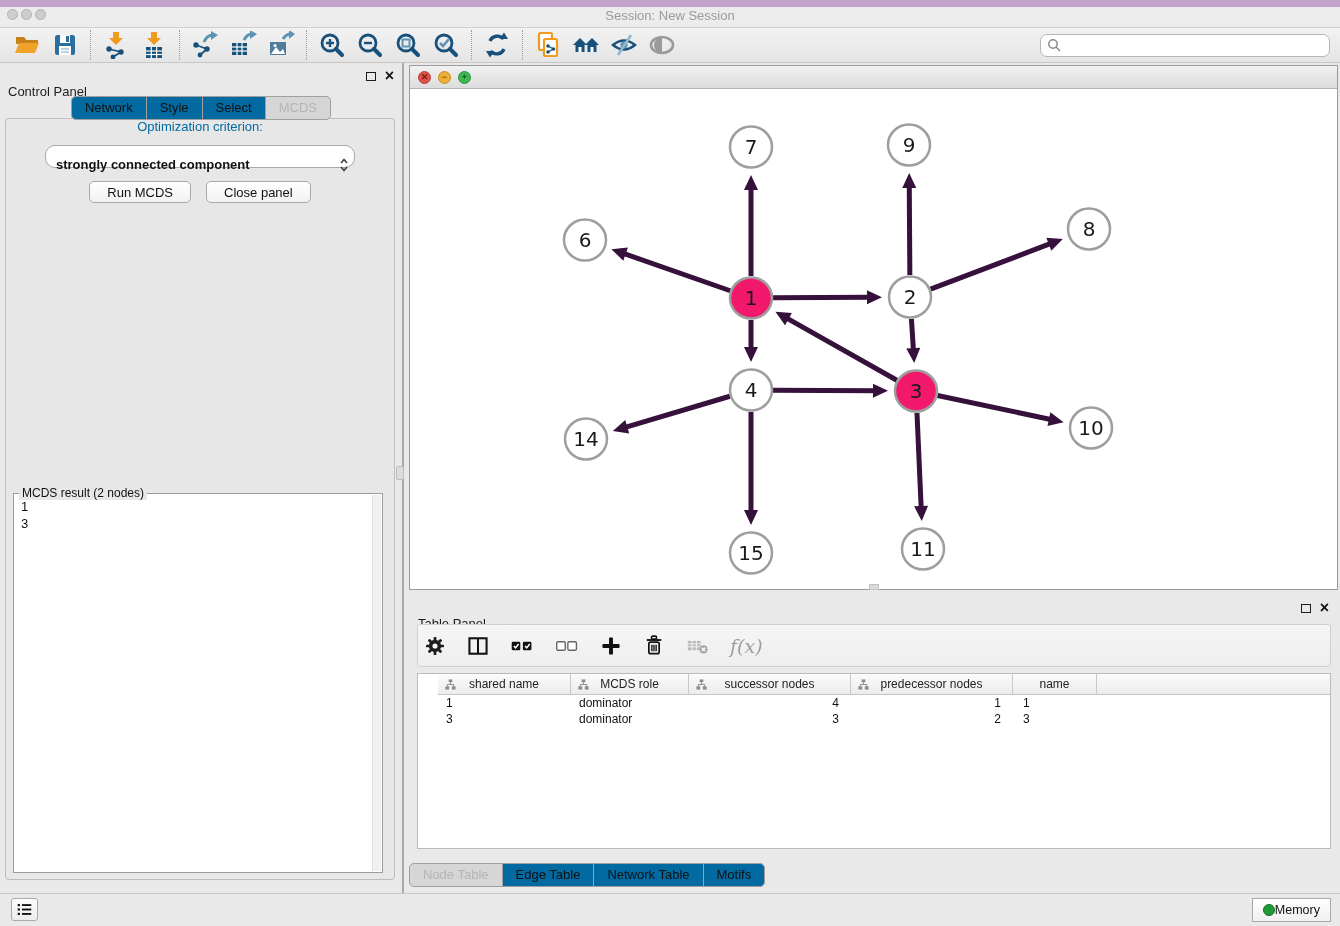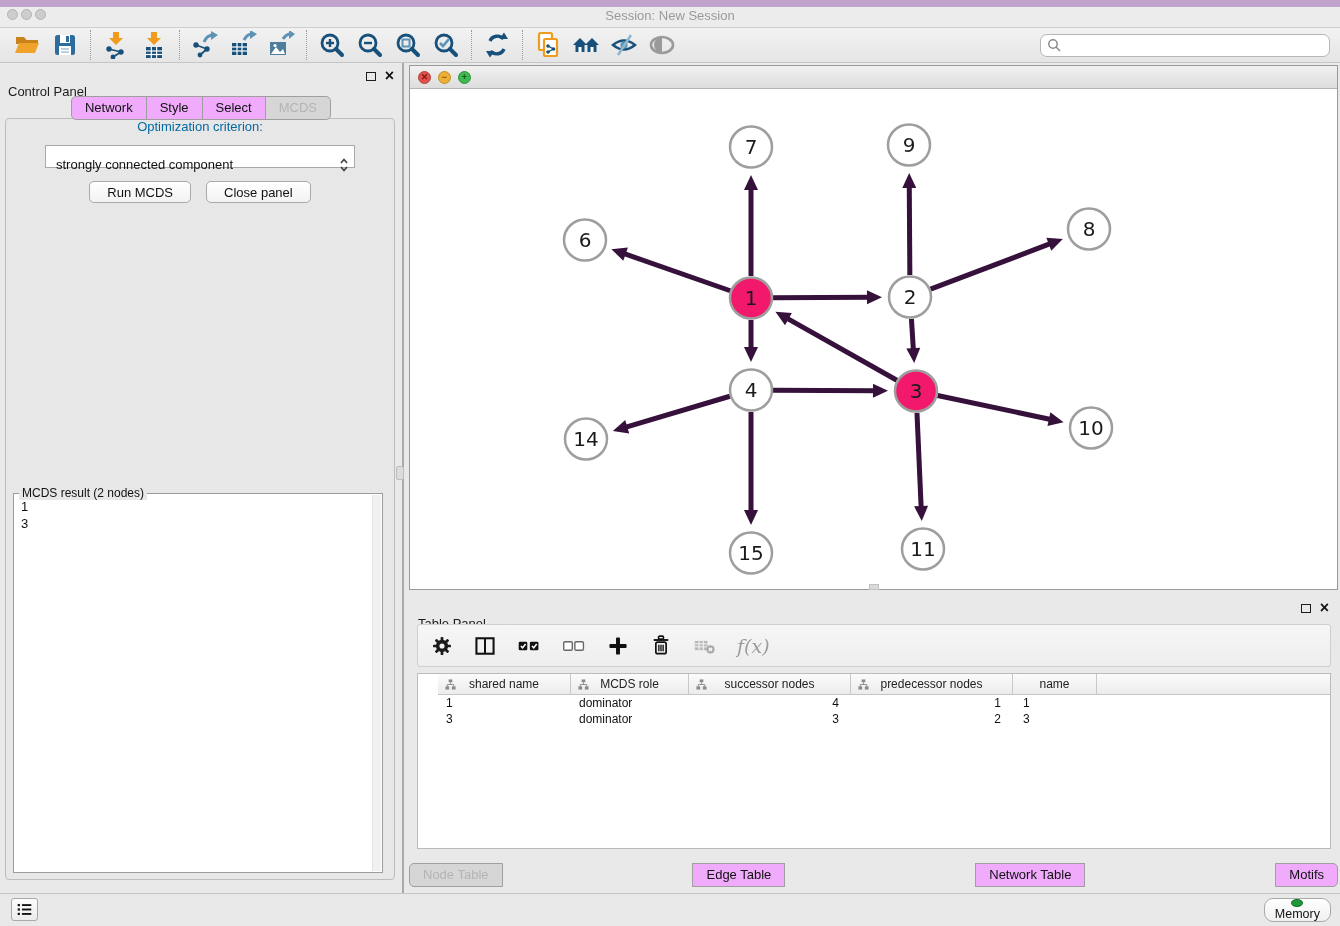--- a/index.html
+++ b/index.html
@@ -23,63 +23,63 @@
   .search-wrap { margin-left:auto; width:290px; height:23px; background:#fff; border:1px solid #b6b6b6; border-radius:7px; display:flex; align-items:center; padding:0 6px; }
   .search-wrap input { border:none; outline:none; flex:1; font-size:13px; background:transparent; margin-left:4px; font-family:"Liberation Sans",sans-serif; }
   
   .control-panel { position:absolute; left:0; top:63px; width:404px; height:830px; background:#e9e9e9; border-right:2px solid #a9a9a9; }
   .panel-header { height:26px; display:flex; align-items:center; padding:0 8px; }
   .panel-title { font-size:13px; color:#1c1c1c;margin-top:31px; }
   .panel-header .spacer { flex:1; }
   .icon-float { width:10px; height:9px; border:1.6px solid #1c1c1c; margin-right:9px; }
   .icon-close { font-size:16px; font-weight:bold; color:#111; line-height:10px; }
   .tabrow { position:absolute; left:0; top:33px; width:100%; display:flex; justify-content:center; z-index:3; }
-  .tab { font-size:13px; padding:3px 13px 4px; background:#f0abfc; border:1px solid #9f9f9f; margin-left:-1px; color:#111; }
+  .tab { font-size:13px; padding:3px 13px 4px; background:#0369a1; border:1px solid #9f9f9f; margin-left:-1px; color:#111; }
   .tab:first-child { border-radius:5px 0 0 5px; margin-left:0; }
   .tab:last-child { border-radius:0 5px 5px 0; }
   .tab.selected { background:#d6d6d6; color:#b4b4b4; }
   .cp-body { position:absolute; left:5px; right:7px; top:55px; bottom:13px; background:#e7e7e7; border:1px solid #bdbdbd; border-radius:4px; }
   .opt-label { text-align:center; font-size:13px; color:#0369a1; }
-  .dropdown { margin:11px auto 0; width:310px; height:23px; background:#fff; border:1px solid #a9a9a9; border-radius:0; display:flex; align-items:center; padding:16px 4px 0 10px; }
+  .dropdown { margin:11px auto 0; width:310px; height:23px; background:#fff; border:1px solid #a9a9a9; border-radius:10px; display:flex; align-items:center; padding:16px 4px 0 10px;font-weight:bold; }
   .dropdown .dd-text { flex:1; font-size:13px; color:#111; }
   .btnrow { margin-top:13px; display:flex; justify-content:center; gap:15px; }
   .pbtn { height:22px; background:linear-gradient(#ffffff,#f2f2f2); border:1px solid #a9a9a9; border-radius:5px; font-size:13px; color:#111; padding:0 17px; display:flex; align-items:center; }
   .result-box { position:absolute; left:7px; right:11px; top:374px; bottom:6px; border:1px solid #9c9c9c; background:#fff; }
   .result-legend { position:absolute; top:-8px; left:5px; background:#e7e7e7; padding:0 3px; font-size:12px; color:#111; }
   .result-lines { position:absolute; inset:2px 11px 2px 2px; font-size:13px; line-height:17px; color:#111; padding:2px 0 0 5px; }
   .result-scroll { position:absolute; top:1px; bottom:1px; right:1px; width:9px; background:#f1f1f1; border-left:1px solid #e0e0e0; }
   .divider-handle { position:absolute; right:-2px; top:403px; width:8px; height:14px; background:#dcdcdc; border:1px solid #bdbdbd; border-radius:2px; z-index:5; }
   
   .net-window { position:absolute; left:409px; top:65px; width:929px; height:525px; border:1px solid #9a9a9a; background:#fff; }
   .net-titlebar { height:23px; background:linear-gradient(#f1f1f1,#dddddd); border-bottom:1px solid #b4b4b4; position:relative; }
   .net-title { position:absolute; left:0; right:0; top:4px; text-align:center; font-size:13px; color:#1a1a1a; }
   .tl-btn { position:absolute; top:5px; width:13px; height:13px; border-radius:50%; display:flex; align-items:center; justify-content:center; font-size:9px; font-weight:bold; line-height:1; }
   .tl-red { left:8px; background:#e1514a; border:1px solid #b2423c; color:#7c1b15; }
   .tl-yellow { left:28px; background:#efaf34; border:1px solid #c08d28; color:#7a5d13; }
   .tl-green { left:48px; background:#3eb94f; border:1px solid #2f9240; color:#175f22; }
   .net-canvas { position:absolute; left:0; top:23px; width:927px; height:500px; background:#fff; }
   .canvas-handle { position:absolute; left:50%; bottom:-1px; width:10px; height:6px; margin-left:-5px; background:#dadada; border:1px solid #c2c2c2; }
   
   .table-panel { position:absolute; left:409px; top:595px; width:929px; height:293px; }
-  .tp-toolbar { position:absolute; left:8px; right:7px; top:29px; height:43px; background:linear-gradient(#f6f6f6,#eeeeee); border:1px solid #cfcfcf; border-radius:3px; display:flex; align-items:center; gap:19px; padding-left:12px; }
+  .tp-toolbar { position:absolute; left:8px; right:7px; top:29px; height:43px; background:linear-gradient(#f6f6f6,#eeeeee); border:1px solid #cfcfcf; border-radius:3px; display:flex; align-items:center; gap:19px; padding-left:5px; }
   .tp-btn { display:flex; align-items:center; justify-content:center; }
   .fx { font-family:"DejaVu Serif", serif; font-style:italic; font-size:19px; color:#9c9c9c; }
   .dtable { position:absolute; left:8px; right:7px; top:78px; height:176px; background:#fff; border:1px solid #bbbbbb;padding-left:20px; }
   .thead { display:flex; height:21px; background:linear-gradient(#fbfbfb,#ececec); border-bottom:1px solid #c6c6c6; }
   .th { position:relative; border-right:1px solid #c8c8c8; display:flex; align-items:center; justify-content:center; font-size:12px; color:#222; }
   .th .hier { position:absolute; left:7px; top:5px; }
   .trow { display:flex; height:16px; font-size:12px; color:#111; }
   .td { padding:1px 0 0 8px; }
   .td.num { text-align:right; padding:1px 12px 0 0; }
   .c1{width:133px} .c2{width:118px} .c3{width:162px} .c4{width:162px} .c5{width:84px}
-  .bottom-tabs { position:absolute; left:0; right:0; top:268px; display:flex; justify-content:space-between; }
+  .bottom-tabs { position:absolute; left:0; right:0; top:268px; display:flex; justify-content:flex-start; }
   
   .statusbar { position:absolute; left:0; top:893px; width:1340px; height:33px; background:#e9e9e9; border-top:1px solid #c6c6c6; }
   .sb-left { position:absolute; left:11px; top:4px; width:27px; height:23px; background:linear-gradient(#fdfdfd,#ececec); border:1px solid #a9a9a9; border-radius:3px; display:flex; align-items:center; justify-content:center; }
-  .sb-mem { position:absolute; right:9px; top:4px; height:24px; background:linear-gradient(#ffffff,#f0f0f0); border:1px solid #a9a9a9; border-radius:9px; display:flex; align-items:center; padding:0 10px; font-size:12.5px; color:#111;flex-direction:column; }
+  .sb-mem { position:absolute; right:9px; top:4px; height:24px; background:linear-gradient(#ffffff,#f0f0f0); border:1px solid #a9a9a9; border-radius:0; display:flex; align-items:center; padding:0 10px; font-size:12.5px; color:#111; }
   .mem-dot { width:12px; height:12px; border-radius:50%; background:#1f9a38; border:1px solid #177029; }
 </style>
 </head>
 <body>
 
 <div class="titlebar">
   <div class="accent"></div>
   <span class="tl-dot" style="left:7px"></span>
   <span class="tl-dot" style="left:21px"></span>
   <span class="tl-dot" style="left:35px"></span>

